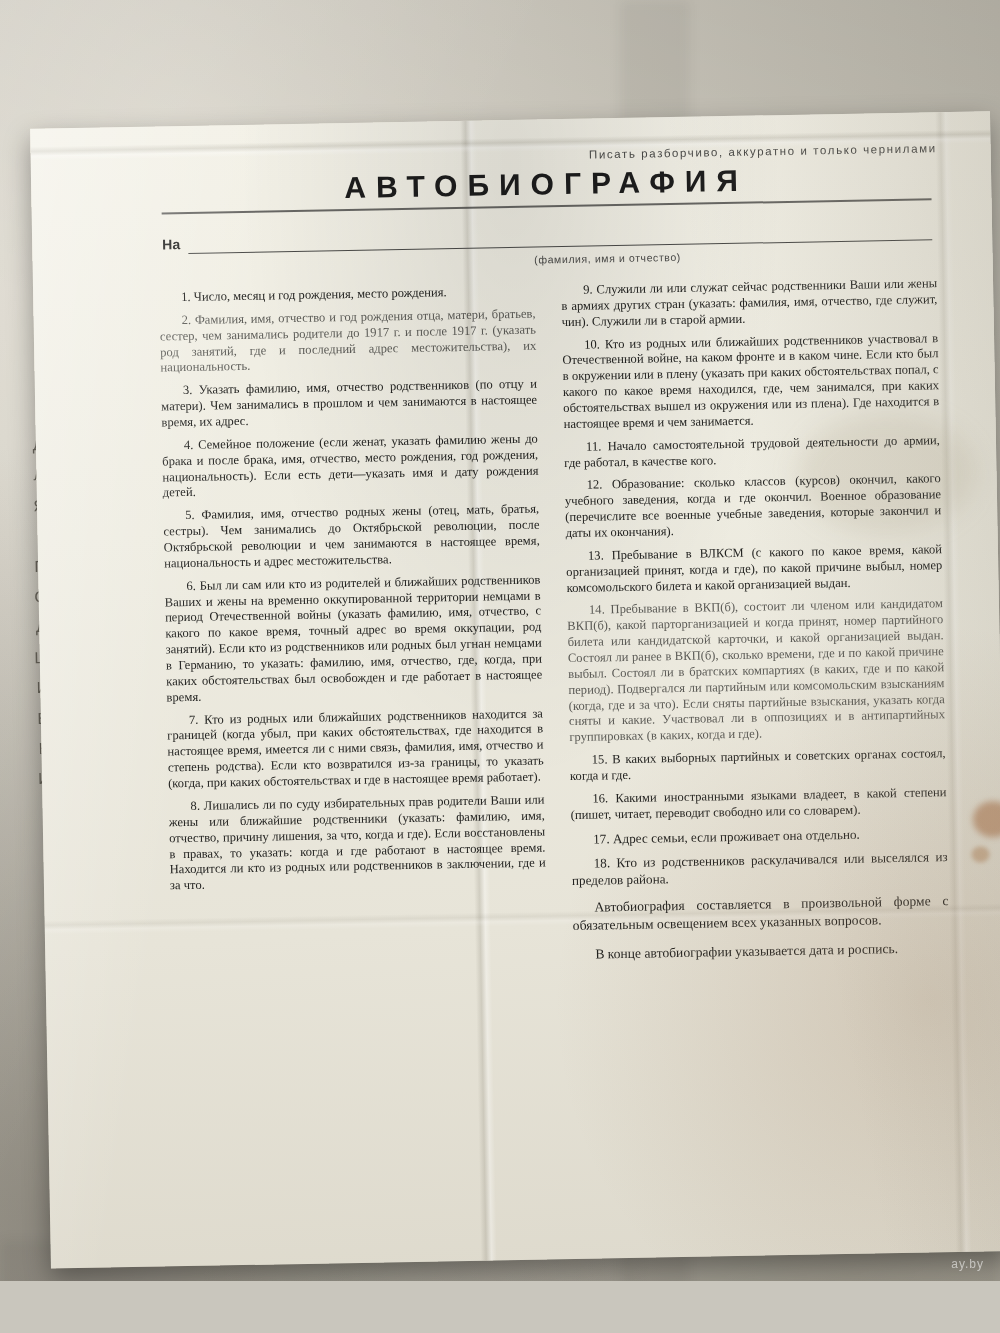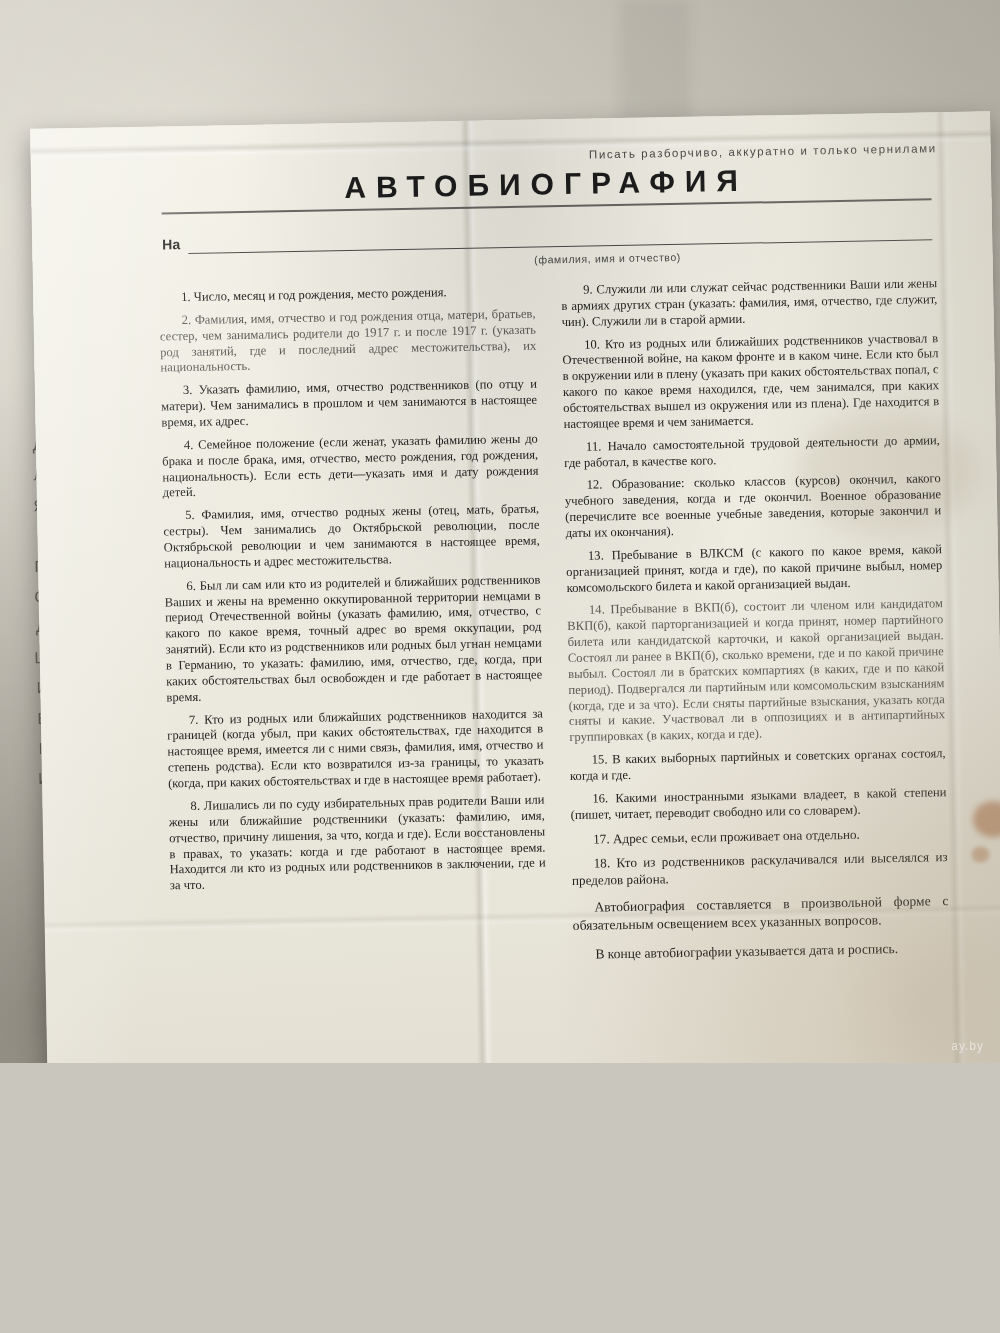--- a/index.html
+++ b/index.html
@@ -3,21 +3,21 @@
 <meta charset="utf-8">
 <style>
   html, body {
     margin: 0;
     padding: 0;
     background: #c9c6bd;
   }
   #page {
     position: relative;
     width: 1000px;
-    height: 1063px;
+    height: 1281px;
     overflow: hidden;
     background:
       radial-gradient(ellipse at 18% 12%, #e2ded3 0%, #d6d2c7 28%, #c6c2b6 62%, #b5b1a5 100%);
     font-family: "Liberation Serif", serif;
   }
   
   .bg-shade {
     position: absolute; inset: 0;
     background:
       linear-gradient(115deg, rgba(255,255,255,0.18) 0%, rgba(0,0,0,0) 35%),

